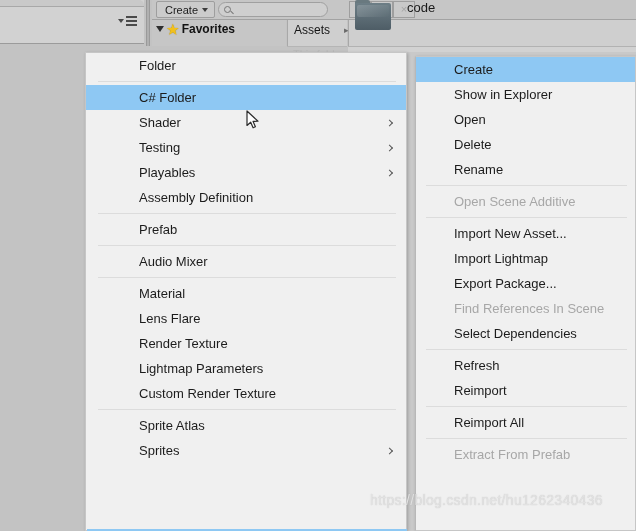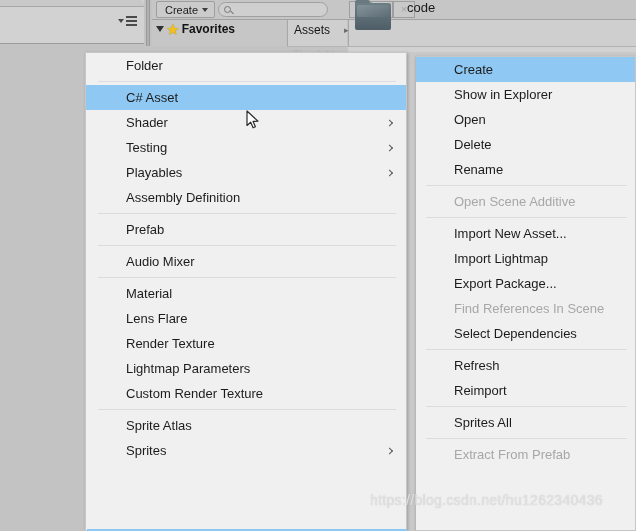--- a/index.html
+++ b/index.html
@@ -185,21 +185,21 @@
     overflow: hidden;
   }
   #menu-create   { left: 85px;  top: 52px;  width: 322px; height: 479px; }
   #menu-context  { left: 415px; top: 56px;  width: 221px; height: 475px;
                    border-left: 1px solid #b8b8b8; }
 
   .mi {
     position: relative;
     height: 25px;
     display: flex; align-items: center;
-    padding-left: 40px;
+    padding-left: 53px;
     white-space: nowrap;
   }
   #menu-context .mi { padding-left: 38px; }
   .mi.sel { background: #8ec8f3; }
   .mi.disabled { color: #a7a7a7; }
   .mi .chev {
     position: absolute; right: 14px; top: 50%;
     transform: translateY(-50%);
     width: 5px; height: 5px;
     border-right: 1.6px solid #555; border-top: 1.6px solid #555;
@@ -299,21 +299,21 @@
   </div>
   <div class="bg-assets-body"></div>
 </div>
 
 <div class="menu" id="menu-create">
     <div class="mi">
       <span>Folder</span>
     </div>
     <div class="sep"></div>
     <div class="mi sel">
-      <span>C# Asset</span>
+      <span>C# Folder</span>
     </div>
     <div class="mi">
       <span>Shader</span>
       <span class="chev"></span>
     </div>
     <div class="mi">
       <span>Testing</span>
       <span class="chev"></span>
     </div>
     <div class="mi">
@@ -395,21 +395,21 @@
     </div>
     <div class="sep"></div>
     <div class="mi">
       <span>Refresh</span>
     </div>
     <div class="mi">
       <span>Reimport</span>
     </div>
     <div class="sep"></div>
     <div class="mi">
-      <span>Sprites All</span>
+      <span>Reimport All</span>
     </div>
     <div class="sep"></div>
     <div class="mi disabled">
       <span>Extract From Prefab</span>
     </div>
   </div>
 
 <div id="watermark">https://blog.csdn.net/hu1262340436</div>
 
 <div class="blue-strip"></div>

